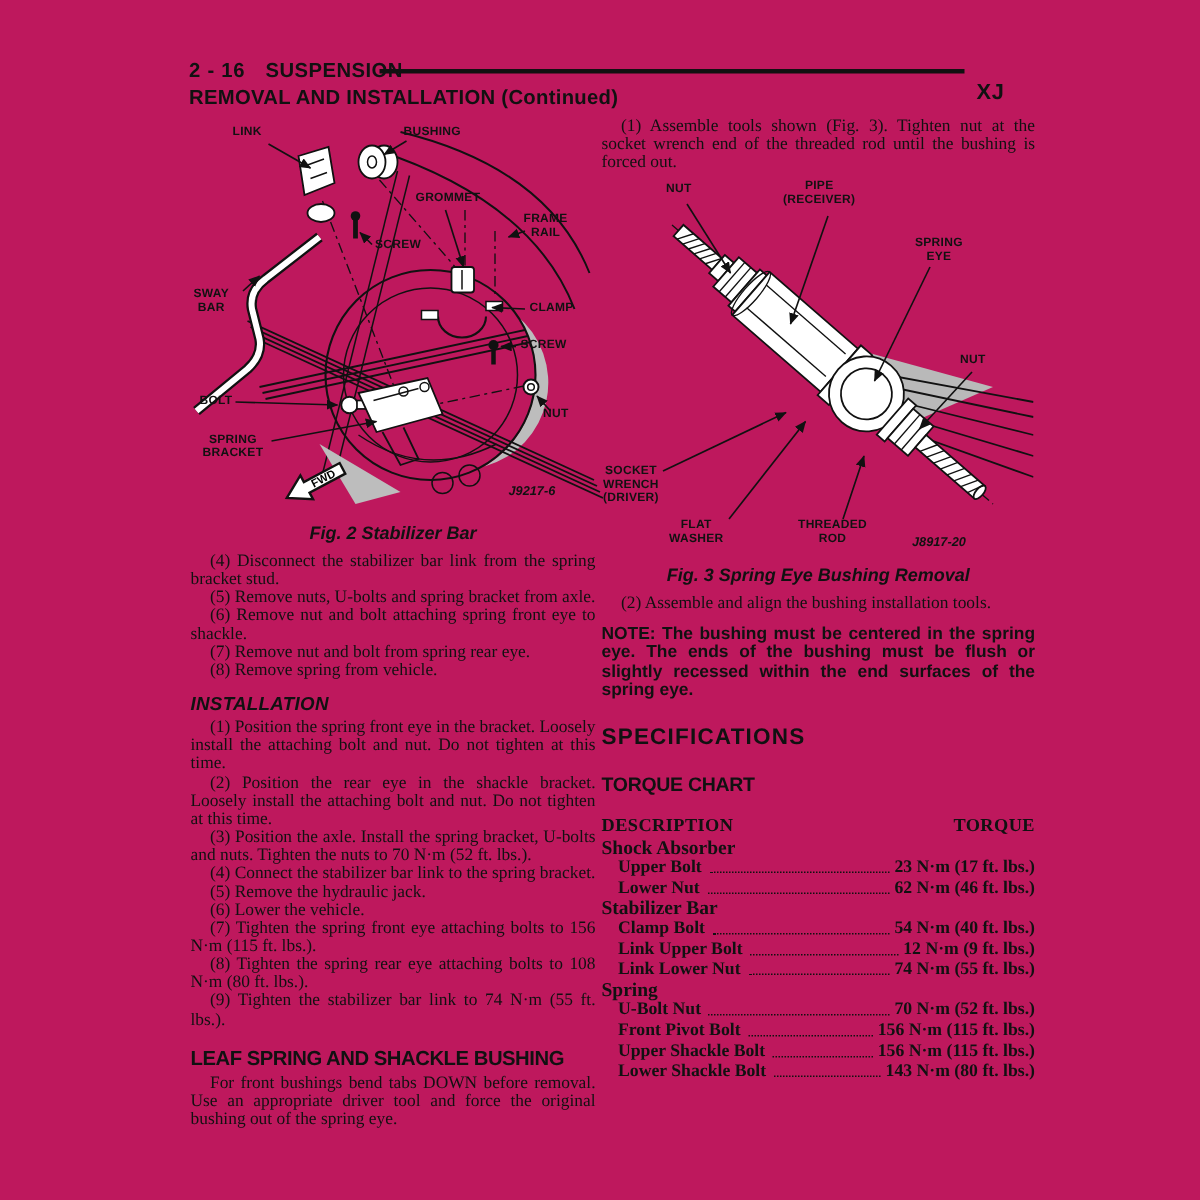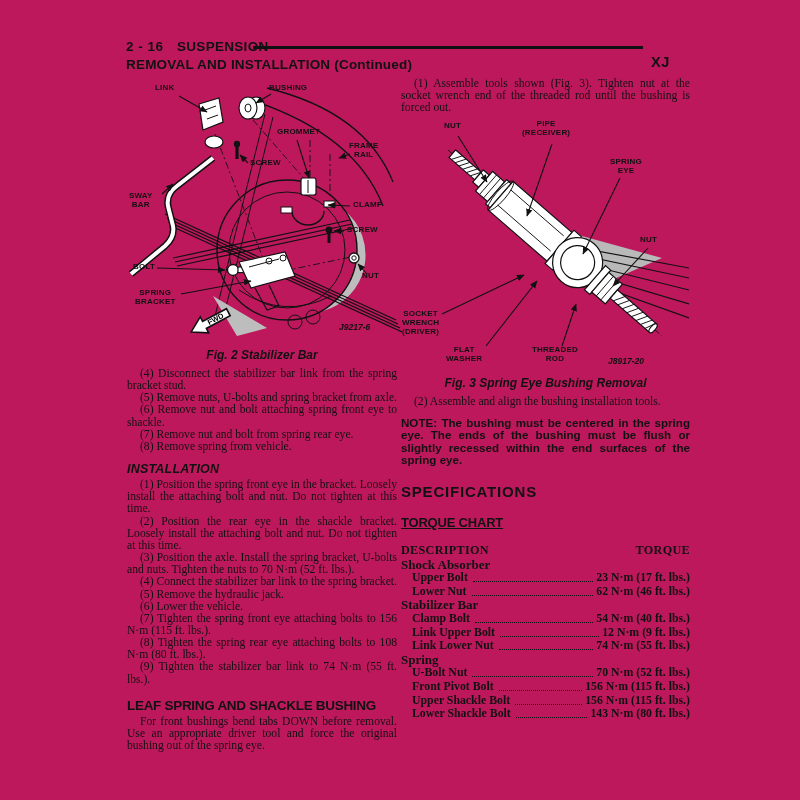--- a/index.html
+++ b/index.html
@@ -22,21 +22,21 @@
   #fig3-wrap{width:289px;height:256px;margin-left:-1px;margin-top:4px;}
   .fig svg{position:absolute;left:0;top:0;}
   .fig-label{position:absolute;font:bold 8px/8.6px "Liberation Sans",sans-serif;
              white-space:pre-line;text-align:center;letter-spacing:.2px;}
   .fig-ref{position:absolute;font:italic bold 8.5px "Liberation Sans",sans-serif;}
   .caption{font:italic bold 12px "Liberation Sans",sans-serif;text-align:center;margin:2px 0 6px 0;}
   
   .h-install{font:italic bold 12.5px "Liberation Sans",sans-serif;margin:9px 0 3px 0;letter-spacing:.2px;}
   .h-leaf{font:bold 13.5px "Liberation Sans",sans-serif;letter-spacing:-.3px;margin:12px 0 3px 0;}
   .h-spec{font:bold 15px "Liberation Sans",sans-serif;letter-spacing:.8px;margin:16px 0 0 0;}
-  .h-torque{font:bold 13px "Liberation Sans",sans-serif;letter-spacing:-.2px;margin:15px 0 0 0;text-decoration:underline;}
+  .h-torque{font:bold 13px "Liberation Sans",sans-serif;letter-spacing:-.2px;margin:15px 0 0 0;}
   .note{font:bold 11.6px/12.6px "Liberation Sans",sans-serif;text-align:justify;margin:8px 0;}
   
   .tt{margin-top:14px;font-weight:bold;font-size:11.8px;line-height:13.6px;}
   .tt-head{display:flex;justify-content:space-between;font-size:12.2px;letter-spacing:.3px;}
   .tt-group{font-size:13px;}
   .tt-row{display:flex;align-items:flex-end;padding-left:11px;}
   .tt-row .leader{flex:1;border-bottom:1.7px dotted #111;margin:0 3px 2.5px 5px;min-width:10px;}
   .tt-row .val{white-space:nowrap;}
   .art{stroke:#111;fill:none;}
 </style>

